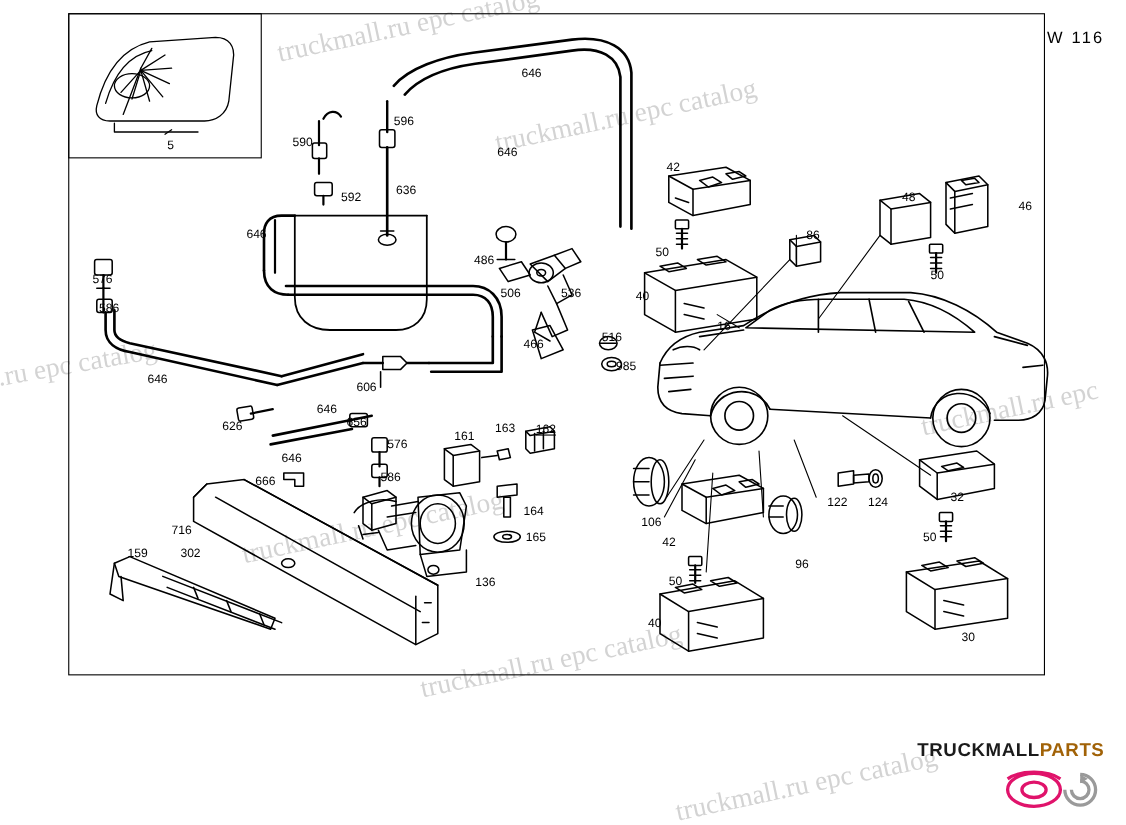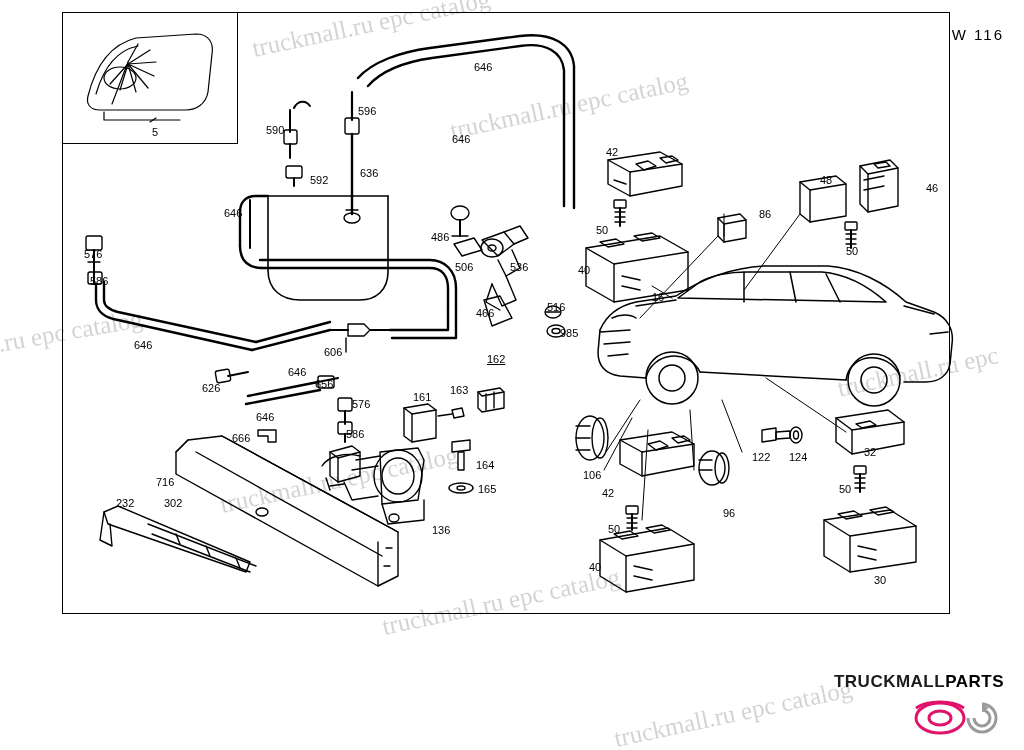--- a/index.html
+++ b/index.html
@@ -80,21 +80,21 @@
   }
   .brand-text {
     position: absolute;
     right: 6px;
     top: 0px;
     font-size: 17px;
     font-weight: bold;
     letter-spacing: 0.5px;
     color: #1b1b1b;
   }
-  .brand-text .accent { color: #000000; text-align: center; }
+  .brand-text .accent { color: #a16207; text-align: center; }
   .brand-mark {
     position: absolute;
     right: 8px;
     top: 22px;
     width: 96px;
     height: 46px;
   }
 </style>
 </head>
 <body>
@@ -400,57 +400,57 @@
     <div class="num" style="left:474px;top:62px;">646</div>
     <div class="num" style="left:358px;top:106px;">596</div>
     <div class="num" style="left:266px;top:125px;">590</div>
     <div class="num" style="left:452px;top:134px;">646</div>
     <div class="num" style="left:310px;top:175px;">592</div>
     <div class="num" style="left:360px;top:168px;">636</div>
     <div class="num" style="left:224px;top:208px;">646</div>
     <div class="num" style="left:606px;top:147px;">42</div>
     <div class="num" style="left:820px;top:175px;">48</div>
     <div class="num" style="left:900px;top:183px;padding-left:26px;">46</div>
-    <div class="num" style="left:733px;top:209px;margin-left:26px;">86</div>
+    <div class="num" style="left:733px;top:209px;">86</div>
     <div class="num" style="left:596px;top:225px;">50</div>
     <div class="num" style="left:846px;top:246px;">50</div>
     <div class="num" style="left:431px;top:232px;">486</div>
     <div class="num" style="left:578px;top:265px;">40</div>
     <div class="num" style="left:84px;top:249px;">576</div>
     <div class="num" style="left:90px;top:276px;">586</div>
     <div class="num" style="left:455px;top:262px;">506</div>
     <div class="num" style="left:510px;top:262px;">536</div>
     <div class="num" style="left:652px;top:292px;">16</div>
     <div class="num" style="left:476px;top:308px;">466</div>
     <div class="num" style="left:547px;top:302px;">516</div>
     <div class="num" style="left:560px;top:328px;">985</div>
     <div class="num" style="left:134px;top:340px;">646</div>
     <div class="num" style="left:324px;top:347px;">606</div>
     <div class="num" style="left:288px;top:367px;">646</div>
     <div class="num" style="left:202px;top:383px;">626</div>
     <div class="num" style="left:315px;top:379px;">656</div>
     <div class="num" style="left:413px;top:392px;">161</div>
     <div class="num" style="left:450px;top:385px;">163</div>
-    <div class="num" style="left:487px;top:354px;text-decoration:underline;">162</div>
+    <div class="num" style="left:487px;top:386px;text-decoration:underline;">162</div>
     <div class="num" style="left:256px;top:412px;">646</div>
     <div class="num" style="left:352px;top:399px;">576</div>
     <div class="num" style="left:346px;top:429px;">586</div>
     <div class="num" style="left:232px;top:433px;">666</div>
     <div class="num" style="left:156px;top:447px;margin-top:30px;">716</div>
     <div class="num" style="left:583px;top:470px;">106</div>
     <div class="num" style="left:602px;top:488px;">42</div>
     <div class="num" style="left:752px;top:452px;">122</div>
     <div class="num" style="left:789px;top:452px;">124</div>
     <div class="num" style="left:864px;top:447px;">32</div>
     <div class="num" style="left:723px;top:508px;text-align:center;">96</div>
     <div class="num" style="left:839px;top:484px;">50</div>
     <div class="num" style="left:476px;top:460px;">164</div>
     <div class="num" style="left:478px;top:484px;">165</div>
     <div class="num" style="left:432px;top:525px;">136</div>
-    <div class="num" style="left:116px;top:498px;">232</div>
+    <div class="num" style="left:116px;top:498px;">159</div>
     <div class="num" style="left:164px;top:498px;">302</div>
     <div class="num" style="left:608px;top:524px;">50</div>
     <div class="num" style="left:589px;top:562px;">40</div>
     <div class="num" style="left:874px;top:575px;">30</div>
   </div>
 
   <div class="brand">
     <div class="brand-text"><span>TRUCKMALL</span><span class="accent">PARTS</span></div>
     <svg class="brand-mark" viewBox="0 0 96 46">
       <g fill="none" stroke="#e0136b" stroke-width="3">

